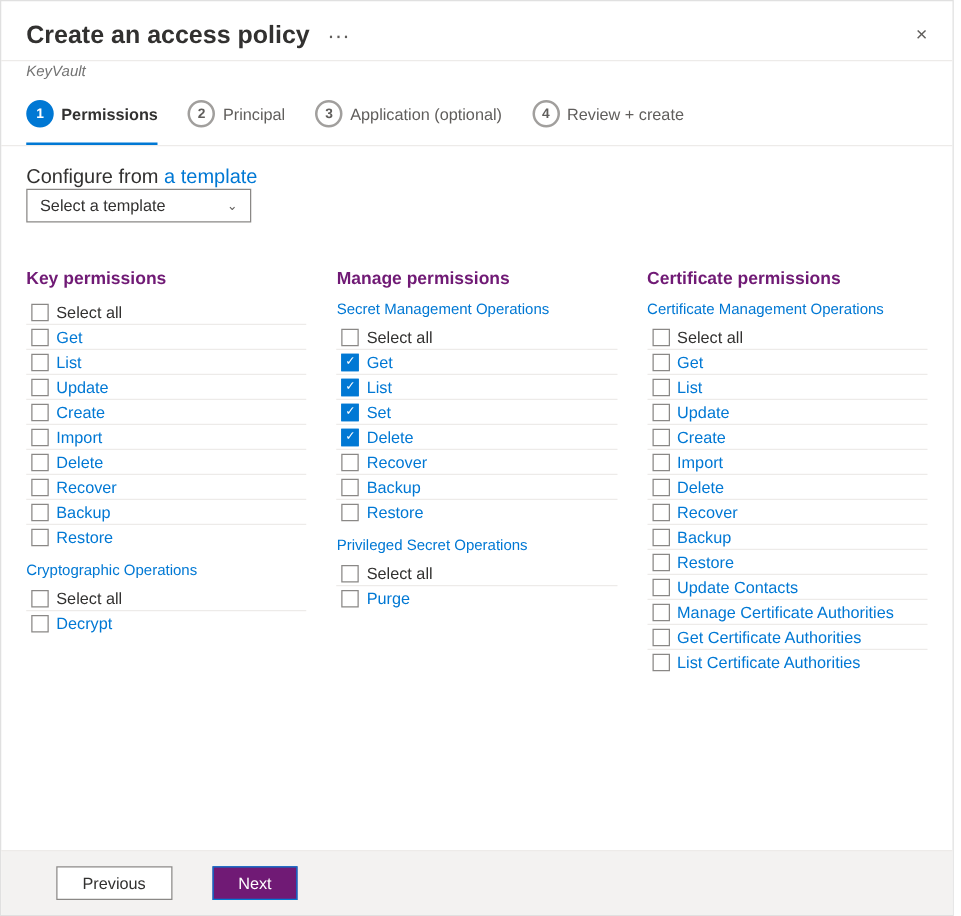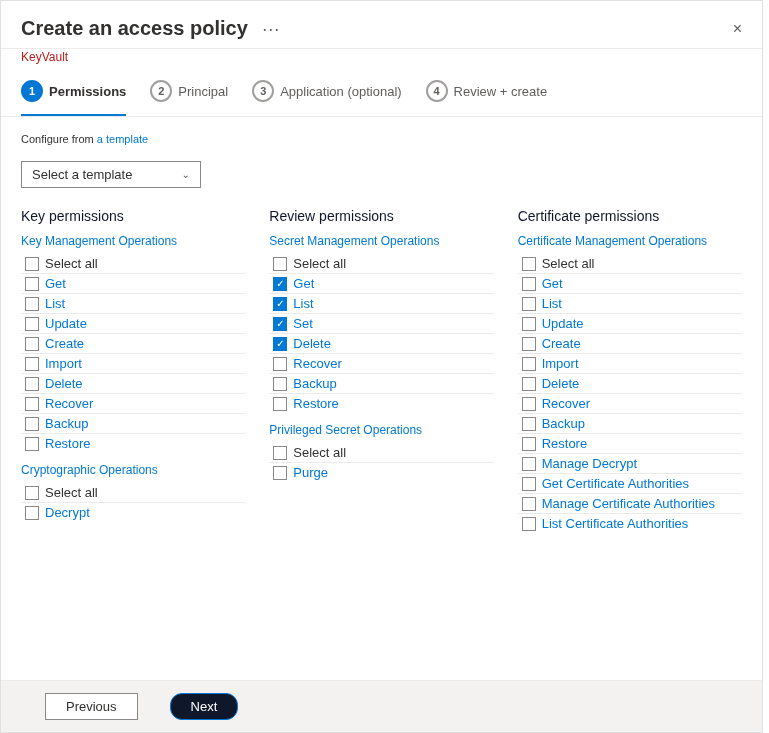--- a/index.html
+++ b/index.html
@@ -18,66 +18,66 @@
     .wizard-step { display: flex; align-items: center; gap: 6px; padding-bottom: 12px; cursor: pointer; margin-right: 24px; border-bottom: 2px solid transparent; }
     .wizard-step.active { border-bottom: 2px solid #0078d4; }
     .step-circle { width: 22px; height: 22px; border-radius: 50%; border: 2px solid #a19f9d; display: flex; align-items: center; justify-content: center; font-size: 11px; color: #605e5c; font-weight: 600; flex-shrink: 0; }
     .wizard-step.active .step-circle { background: #0078d4; border-color: #0078d4; color: #fff; }
     .step-label { font-size: 13px; color: #605e5c; }
     .wizard-step.active .step-label { color: #323130; font-weight: 600; }
 
     
     .panel-content { flex: 1; padding: 16px 20px; overflow-y: auto; }
 
-    .configure-label { font-size: 11px; color: #323130; margin-bottom: 16px; }
+    .configure-label { font-size: 16px; color: #323130; margin-bottom: 0; }
     .configure-label a { color: #0078d4; text-decoration: none; }
 
-    .template-select { display: flex; align-items: center; border: 1px solid #8a8886; padding: 5px 10px; width: 180px; cursor: pointer; margin-bottom: 20px; justify-content: space-between; background: #fff; }
+    .template-select { display: flex; align-items: center; border: 1px solid #8a8886; padding: 5px 10px; width: 180px; cursor: pointer; margin-bottom: 36px; justify-content: space-between; background: #fff; }
     .template-select-text { font-size: 13px; color: #323130; }
     .template-chevron { color: #605e5c; font-size: 10px; }
 
     
     .permissions-grid { display: grid; grid-template-columns: 1fr 1fr 1fr; gap: 0 24px; }
 
     .perm-column { }
-    .perm-column-title { font-size: 14px; font-weight: 400; color: #0f172a; margin-bottom: 10px; }
+    .perm-column-title { font-size: 14px; font-weight: 700; color: #701a75; margin-bottom: 10px; }
 
     .perm-section-title { font-size: 12px; color: #0078d4; margin-top: 10px; margin-bottom: 6px; }
 
     .perm-list { list-style: none; }
     .perm-item { display: flex; align-items: center; gap: 6px; padding: 2px 4px; border-bottom: 1px solid #edebe9; }
     .perm-item:last-child { border-bottom: none; }
 
     .checkbox { width: 14px; height: 14px; border: 1px solid #8a8886; display: flex; align-items: center; justify-content: center; flex-shrink: 0; background: #fff; cursor: pointer; }
     .checkbox.checked { background: #0078d4; border-color: #0078d4; }
     .checkbox.checked::after { content: '✓'; color: #fff; font-size: 10px; line-height: 1; }
 
     .perm-label { font-size: 13px; color: #0078d4; cursor: pointer; }
     .perm-label.plain { color: #323130; }
 
     
     .panel-footer { display: flex; align-items: center; gap: 8px; padding: 12px 20px; border-top: 1px solid #edebe9; background: #f3f2f1; }
     .btn { padding: 5px 20px; font-size: 13px; cursor: pointer; border: 1px solid transparent; font-family: inherit; margin-left: 24px; }
     .btn-secondary { background: #fff; border-color: #8a8886; color: #323130; }
-    .btn-primary { background: #0f172a; color: #fff; border-color: #0078d4; border-radius: 12px; }
+    .btn-primary { background: #701a75; color: #fff; border-color: #0078d4; }
   </style>
 </head>
 <body>
 
 <div class="panel">
 
   <div class="panel-header">
     <div class="panel-title-area">
       <span class="panel-title">Create an access policy</span>
       <span class="panel-more">···</span>
     </div>
     <span class="panel-close">×</span>
   </div>
   <div style="padding: 0 20px 4px 20px;">
-    <span style="font-size:12px; color:#b91c1c;">KeyVault</span>
+    <span style="font-size:12px; color:#737373;font-style:italic;">KeyVault</span>
   </div>
 
   <div class="wizard-steps">
     <div class="wizard-step active">
       <div class="step-circle">1</div>
       <span class="step-label">Permissions</span>
     </div>
     <div class="wizard-step">
       <div class="step-circle">2</div>
       <span class="step-label">Principal</span>
@@ -98,21 +98,20 @@
     </div>
     <div class="template-select">
       <span class="template-select-text">Select a template</span>
       <span class="template-chevron">⌄</span>
     </div>
 
     <div class="permissions-grid">
 
       <div class="perm-column">
         <div class="perm-column-title">Key permissions</div>
-        <div class="perm-section-title">Key Management Operations</div>
         <ul class="perm-list">
           <li class="perm-item">
             <div class="checkbox"></div>
             <span class="perm-label plain">Select all</span>
           </li>
           <li class="perm-item">
             <div class="checkbox"></div>
             <span class="perm-label">Get</span>
           </li>
           <li class="perm-item">
@@ -155,21 +154,21 @@
             <span class="perm-label plain">Select all</span>
           </li>
           <li class="perm-item">
             <div class="checkbox"></div>
             <span class="perm-label">Decrypt</span>
           </li>
         </ul>
       </div>
 
       <div class="perm-column">
-        <div class="perm-column-title">Review permissions</div>
+        <div class="perm-column-title">Manage permissions</div>
         <div class="perm-section-title">Secret Management Operations</div>
         <ul class="perm-list">
           <li class="perm-item">
             <div class="checkbox"></div>
             <span class="perm-label plain">Select all</span>
           </li>
           <li class="perm-item">
             <div class="checkbox checked"></div>
             <span class="perm-label">Get</span>
           </li>
@@ -250,29 +249,29 @@
           <li class="perm-item">
             <div class="checkbox"></div>
             <span class="perm-label">Backup</span>
           </li>
           <li class="perm-item">
             <div class="checkbox"></div>
             <span class="perm-label">Restore</span>
           </li>
           <li class="perm-item">
             <div class="checkbox"></div>
-            <span class="perm-label">Manage Decrypt</span>
+            <span class="perm-label">Update Contacts</span>
+          </li>
+          <li class="perm-item">
+            <div class="checkbox"></div>
+            <span class="perm-label">Manage Certificate Authorities</span>
           </li>
           <li class="perm-item">
             <div class="checkbox"></div>
             <span class="perm-label">Get Certificate Authorities</span>
-          </li>
-          <li class="perm-item">
-            <div class="checkbox"></div>
-            <span class="perm-label">Manage Certificate Authorities</span>
           </li>
           <li class="perm-item">
             <div class="checkbox"></div>
             <span class="perm-label" style="overflow:hidden;white-space:nowrap;text-overflow:ellipsis;">List Certificate Authorities</span>
           </li>
         </ul>
       </div>
 
     </div>
   </div>

